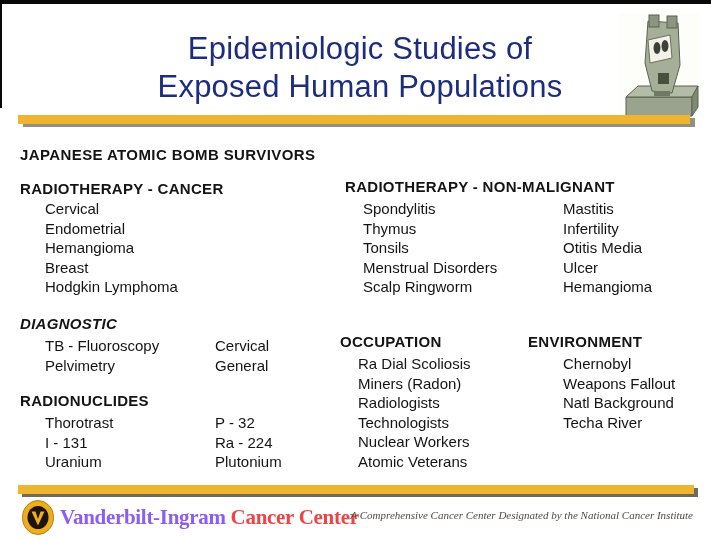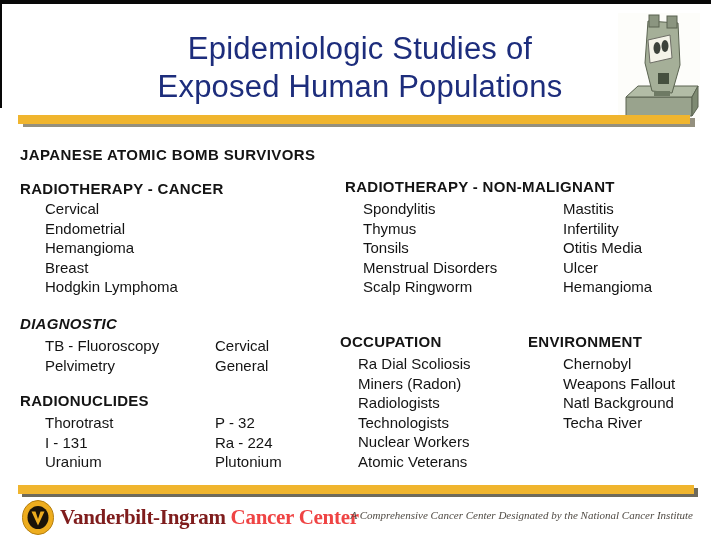--- a/index.html
+++ b/index.html
@@ -47,21 +47,21 @@
   .l-occupation  { left:358px; top:354px; }
   .h-environment { left:528px; top:333px; }
   .l-environment { left:563px; top:354px; }
 
   .logo-badge { position:absolute; left:22px; top:500px; width:32px; height:35px; }
   .brand {
     position:absolute; left:60px; top:505px;
     font-family:"Liberation Serif", serif; font-weight:700; font-size:21px;
     letter-spacing:-0.3px; white-space:nowrap;
   }
-  .brand .black { color:#7f1d1d; }
+  .brand .black { color:#8b5cf6; }
   .brand .gold  { color:#ef4444; }
   .tagline {
     position:absolute; right:18px; top:509px;
     font-family:"Liberation Serif", serif; font-style:italic; font-size:11px;
     color:#4f4a43; white-space:nowrap;
   }
 </style>
 </head>
 <body>
 

